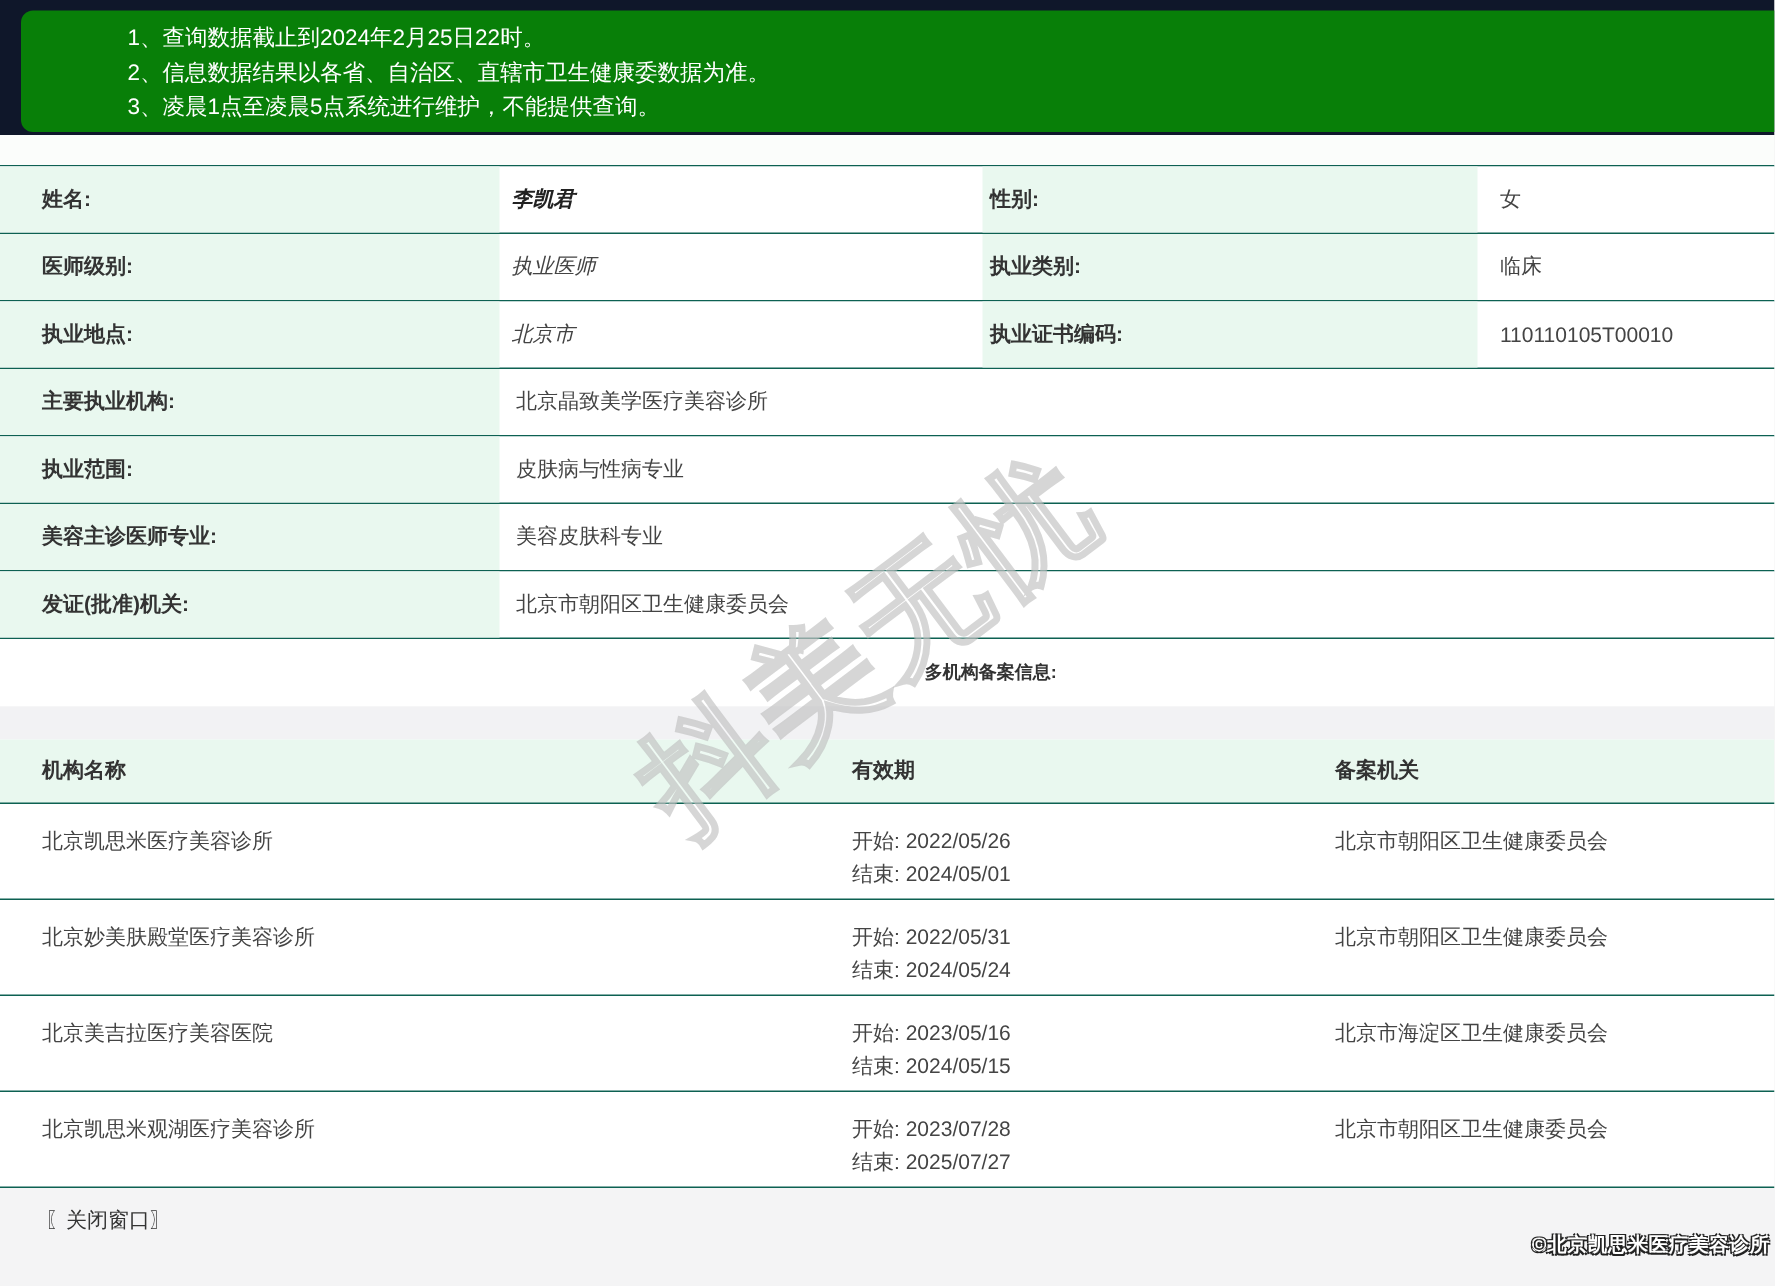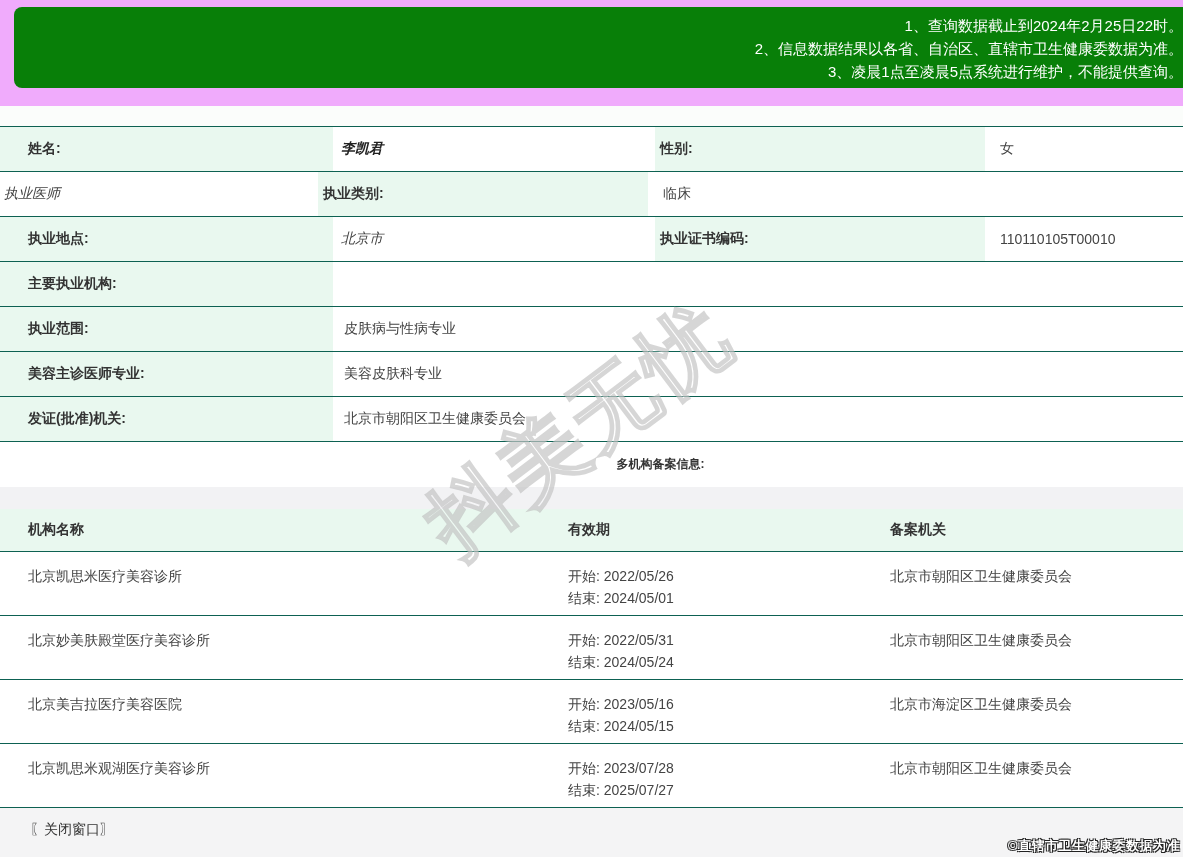--- a/index.html
+++ b/index.html
@@ -6,21 +6,21 @@
   html,body { width:1183px; height:857px; }
   body {
     position:relative;
     overflow:hidden;
     background:#f4f4f5;
     font-family:"Liberation Sans","DejaVu Sans",sans-serif;
     color:#444;
   }
 
   
-  .banner { position:relative; height:106px; background:#f0abfc;text-align:right; }
+  .banner { position:relative; height:90px; background:#0f172a; }
   .banner-inner {
     position:absolute; left:14px; top:7px; right:0; height:81px;
     background:#087f08; border-radius:8px 0 0 8px;
     color:#ffffff; font-size:15px; line-height:23px;
     padding:7px 0 0 71px;
   }
 
   .spacer { height:20px; background:#fbfdfb; }
 
   
@@ -101,34 +101,36 @@
 <div class="info-table">
 
   <div class="irow">
     <div class="cell cell-label l1">姓名:</div>
     <div class="cell v1 bold-val">李凯君</div>
     <div class="cell cell-label l2">性别:</div>
     <div class="cell v2">女</div>
   </div>
 
   <div class="irow">
+    <div class="cell cell-label l1">医师级别:</div>
     <div class="cell v1">执业医师</div>
     <div class="cell cell-label l2">执业类别:</div>
     <div class="cell v2">临床</div>
   </div>
 
   <div class="irow">
     <div class="cell cell-label l1">执业地点:</div>
     <div class="cell v1">北京市</div>
     <div class="cell cell-label l2">执业证书编码:</div>
     <div class="cell v2">110110105T00010</div>
   </div>
 
   <div class="irow">
     <div class="cell cell-label l1">主要执业机构:</div>
+    <div class="cell vfull">北京晶致美学医疗美容诊所</div>
   </div>
 
   <div class="irow">
     <div class="cell cell-label l1">执业范围:</div>
     <div class="cell vfull">皮肤病与性病专业</div>
   </div>
 
   <div class="irow">
     <div class="cell cell-label l1">美容主诊医师专业:</div>
     <div class="cell vfull">美容皮肤科专业</div>
@@ -188,16 +190,16 @@
       <div>开始: 2023/07/28</div>
       <div>结束: 2025/07/27</div>
     </div>
     <div class="c-auth">北京市朝阳区卫生健康委员会</div>
   </div>
 
 </div>
 
 <div class="footer">
   <a class="close-link">〖关闭窗口〗</a>
-  <div class="img-credit">©直辖市卫生健康委数据为准</div>
+  <div class="img-credit">©北京凯思米医疗美容诊所</div>
 </div>
 
 <div class="diag-watermark">抖美无忧</div>
 
 </body></html>

